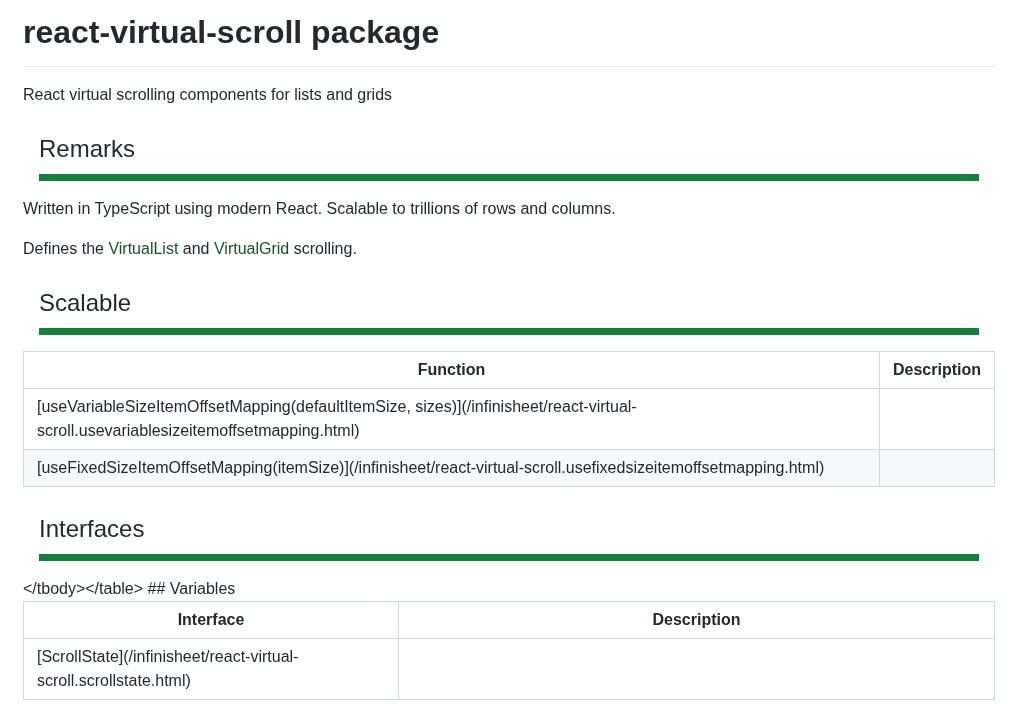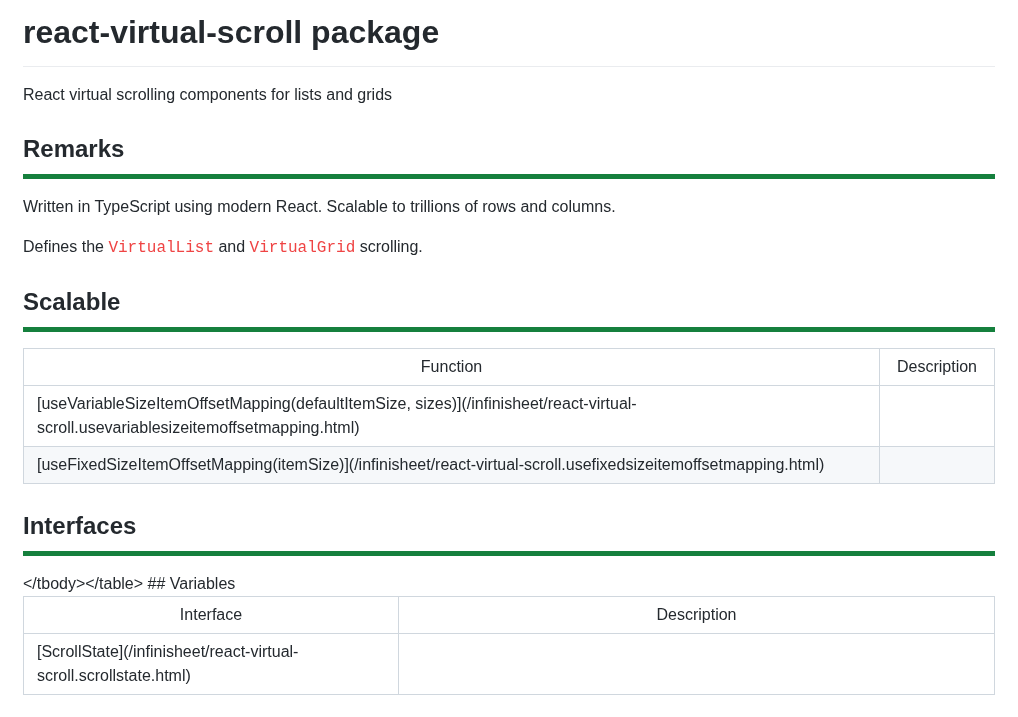--- a/index.html
+++ b/index.html
@@ -17,52 +17,51 @@
       font-size: 2em;
       font-weight: 600;
       margin: 0;
       padding-top: 8px;
       padding-bottom: 0.3em;
       border-bottom: 1px solid #eaecef;
       margin-bottom: 16px;
     }
     h2 {
       font-size: 1.5em;
-      font-weight: 700;
-      margin: 0;
+      font-weight: 400;
+      margin: 16px;
       margin-top: 24px;
       padding-bottom: 0.3em;
-      border-bottom: 5px solid #15803d;
+      border-bottom: 7px solid #15803d;
       margin-bottom: 16px;
     }
     p {
       margin: 0 0 16px 0;
     }
     a {
-      color: #ef4444;
+      color: #14532d;
       text-decoration: none;
-      font-family: Liberation Mono, monospace;
     }
     table {
       border-collapse: collapse;
       width: 100%;
       margin-bottom: 16px;
       display: block;
       overflow: auto;
     }
     table {
       display: table;
     }
     th, td {
       border: 1px solid #d0d7de;
       padding: 6px 13px;
       text-align: left;
     }
     th {
-      font-weight: 400;
+      font-weight: 700;
       background-color: #ffffff;
       text-align: center;
     }
     tbody tr:nth-child(even) {
       background-color: #f6f8fa;
     }
     .functions-table th:first-child {
       width: auto;
     }
     .functions-table th:last-child {

